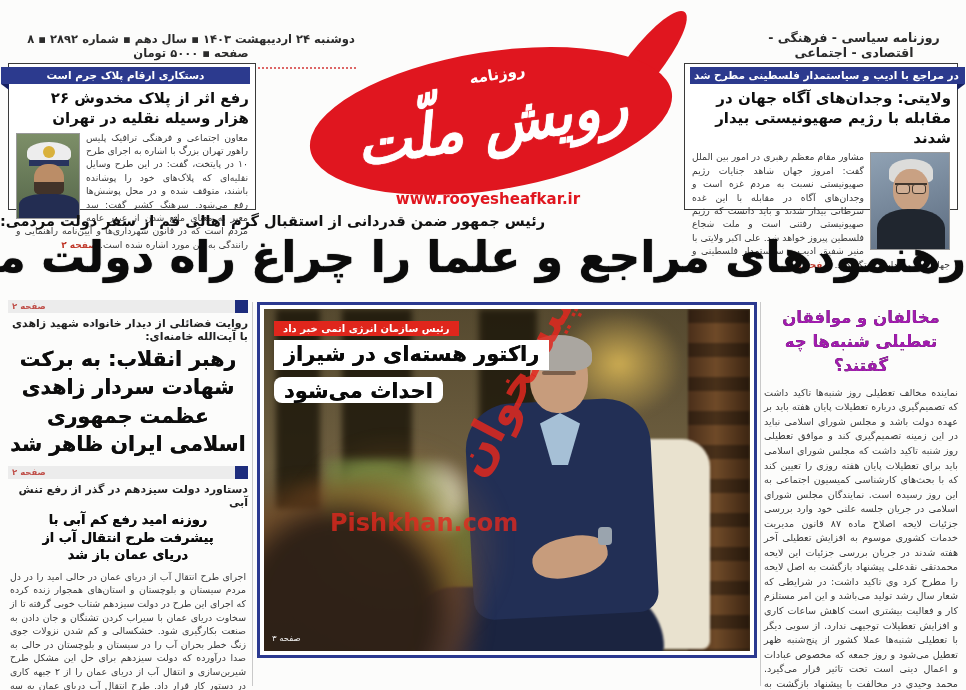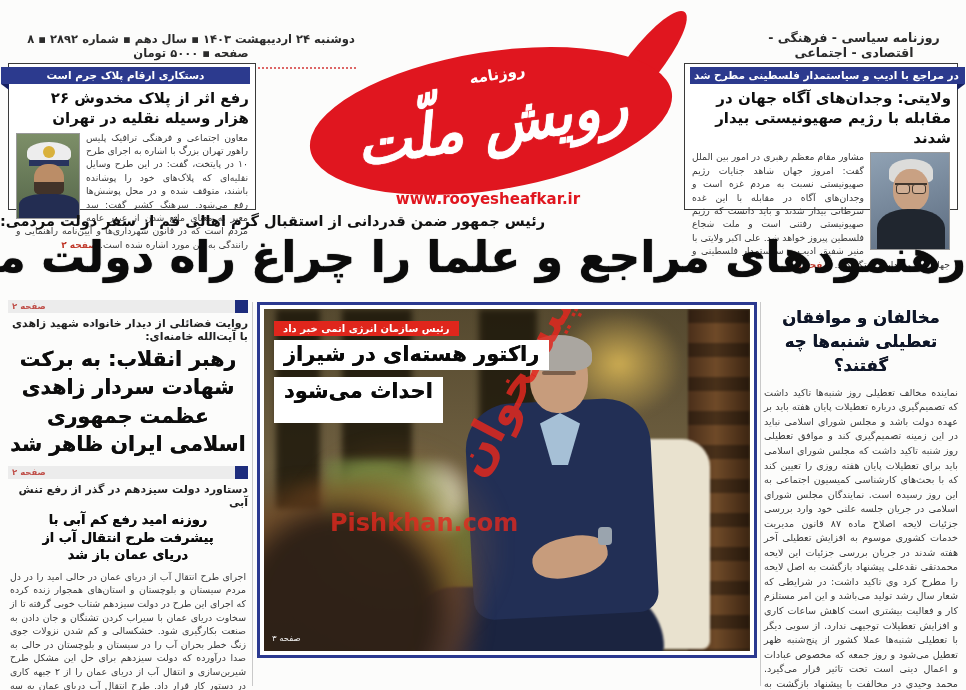--- a/index.html
+++ b/index.html
@@ -102,21 +102,21 @@
   }
   .divider .dv-label { position:absolute; right:auto; left:4px; top:1px; font-size:8.5px; font-weight:bold; color:#c0504a; }
   .divider .dv-square { position:absolute; right:0; top:0; width:13px; height:13px; background:#1e2d7d; }
   .art-kicker { text-align:right; font-size:11px; font-weight:bold; color:#222; margin:4px 0 2px; }
   .art-headline { text-align:center; font-weight:900; color:#0d0d0d; text-shadow:0 0 .6px #0d0d0d; }
   .art1-headline { font-size:20.5px; line-height:1.38; margin:2px 2px 8px; }
   .art2-headline { font-size:13px; line-height:1.35; margin:2px 16px 6px; }
   .art-body { font-size:9.4px; line-height:13.6px; text-align:justify; color:#3a3a3a; margin:2px 2px 8px; }
 
   .right-col { position:absolute; left:764px; top:300px; width:194px; }
-  .rc-headline { text-align:center; font-size:16.5px; font-weight:900; line-height:1.45; color:#0f172a; text-shadow:0 0 .6px #0d0d0d; margin:6px 0 8px; }
+  .rc-headline { text-align:center; font-size:16.5px; font-weight:900; line-height:1.45; color:#a21caf; text-shadow:0 0 .6px #0d0d0d; margin:6px 0 8px; }
   .rc-body { font-size:9.6px; line-height:14.55px; text-align:justify; color:#3a3a3a; }
 
   
   .photo-box {
     position:absolute; left:257px; top:302px; width:500px; height:356px;
     border:3px solid #2b3990; background:#fff; padding:4px;
   }
   .photo-scene { position:relative; width:100%; height:100%; overflow:hidden; background:linear-gradient(180deg,#55492f 0%,#6e5f40 45%,#51422b 100%); }
   .ph { position:absolute; }
   .ph-panel { top:0; background:#191408; opacity:.8; filter:blur(3px); }
@@ -147,21 +147,21 @@
   .ph-fg { left:-40px; top:170px; width:260px; height:240px;
     background:radial-gradient(circle at 45% 55%,rgba(46,32,22,.98) 0 45%,rgba(120,70,30,.55) 60%,rgba(120,70,30,0) 75%);
     filter:blur(7px); }
   .ph-glow { left:20px; top:120px; width:220px; height:240px;
     background:radial-gradient(circle,rgba(205,130,50,.5),rgba(205,130,50,0) 70%); filter:blur(8px); }
   .wm-fa { left:150px; top:48px; font-size:46px; font-weight:900; color:rgba(225,40,30,.85);
     transform:rotate(-62deg); transform-origin:center; }
   .wm-en { left:66px; top:200px; font-size:24px; font-weight:bold; color:rgba(225,40,30,.8); direction:ltr; }
   .photo-kicker { left:10px; top:12px; background:#e0261c; color:#fff; font-size:10px; font-weight:bold; padding:2px 9px; z-index:5; }
   .photo-h1 { left:10px; top:31px; background:#fff; color:#0a0a0a; font-size:21px; font-weight:900; padding:2px 10px 4px; z-index:5; text-shadow:0 0 .6px #0a0a0a; }
-  .photo-h2 { left:10px; top:68px; background:#fff; color:#0a0a0a; font-size:21px; font-weight:900; padding:2px 10px 20px; z-index:5; text-shadow:0 0 .6px #0a0a0a; }
+  .photo-h2 { left:10px; top:68px; background:#fff; color:#0a0a0a; font-size:21px; font-weight:900; padding:2px 10px 0; z-index:5; text-shadow:0 0 .6px #0a0a0a;border-radius:8px; }
   .photo-pageref { left:8px; bottom:8px; color:#f2f2f2; font-size:8.5px; z-index:5; }
 </style>
 </head>
 <body>
 
 <div id="page">
 
   <div class="tagline">روزنامه سیاسی - فرهنگی - اقتصادی - اجتماعی</div>
   <div class="dateline">دوشنبه ۲۴ اردیبهشت ۱۴۰۳ ▪ سال دهم ▪ شماره ۲۸۹۲ ▪ ۸ صفحه ▪ ۵۰۰۰ تومان</div>
 

